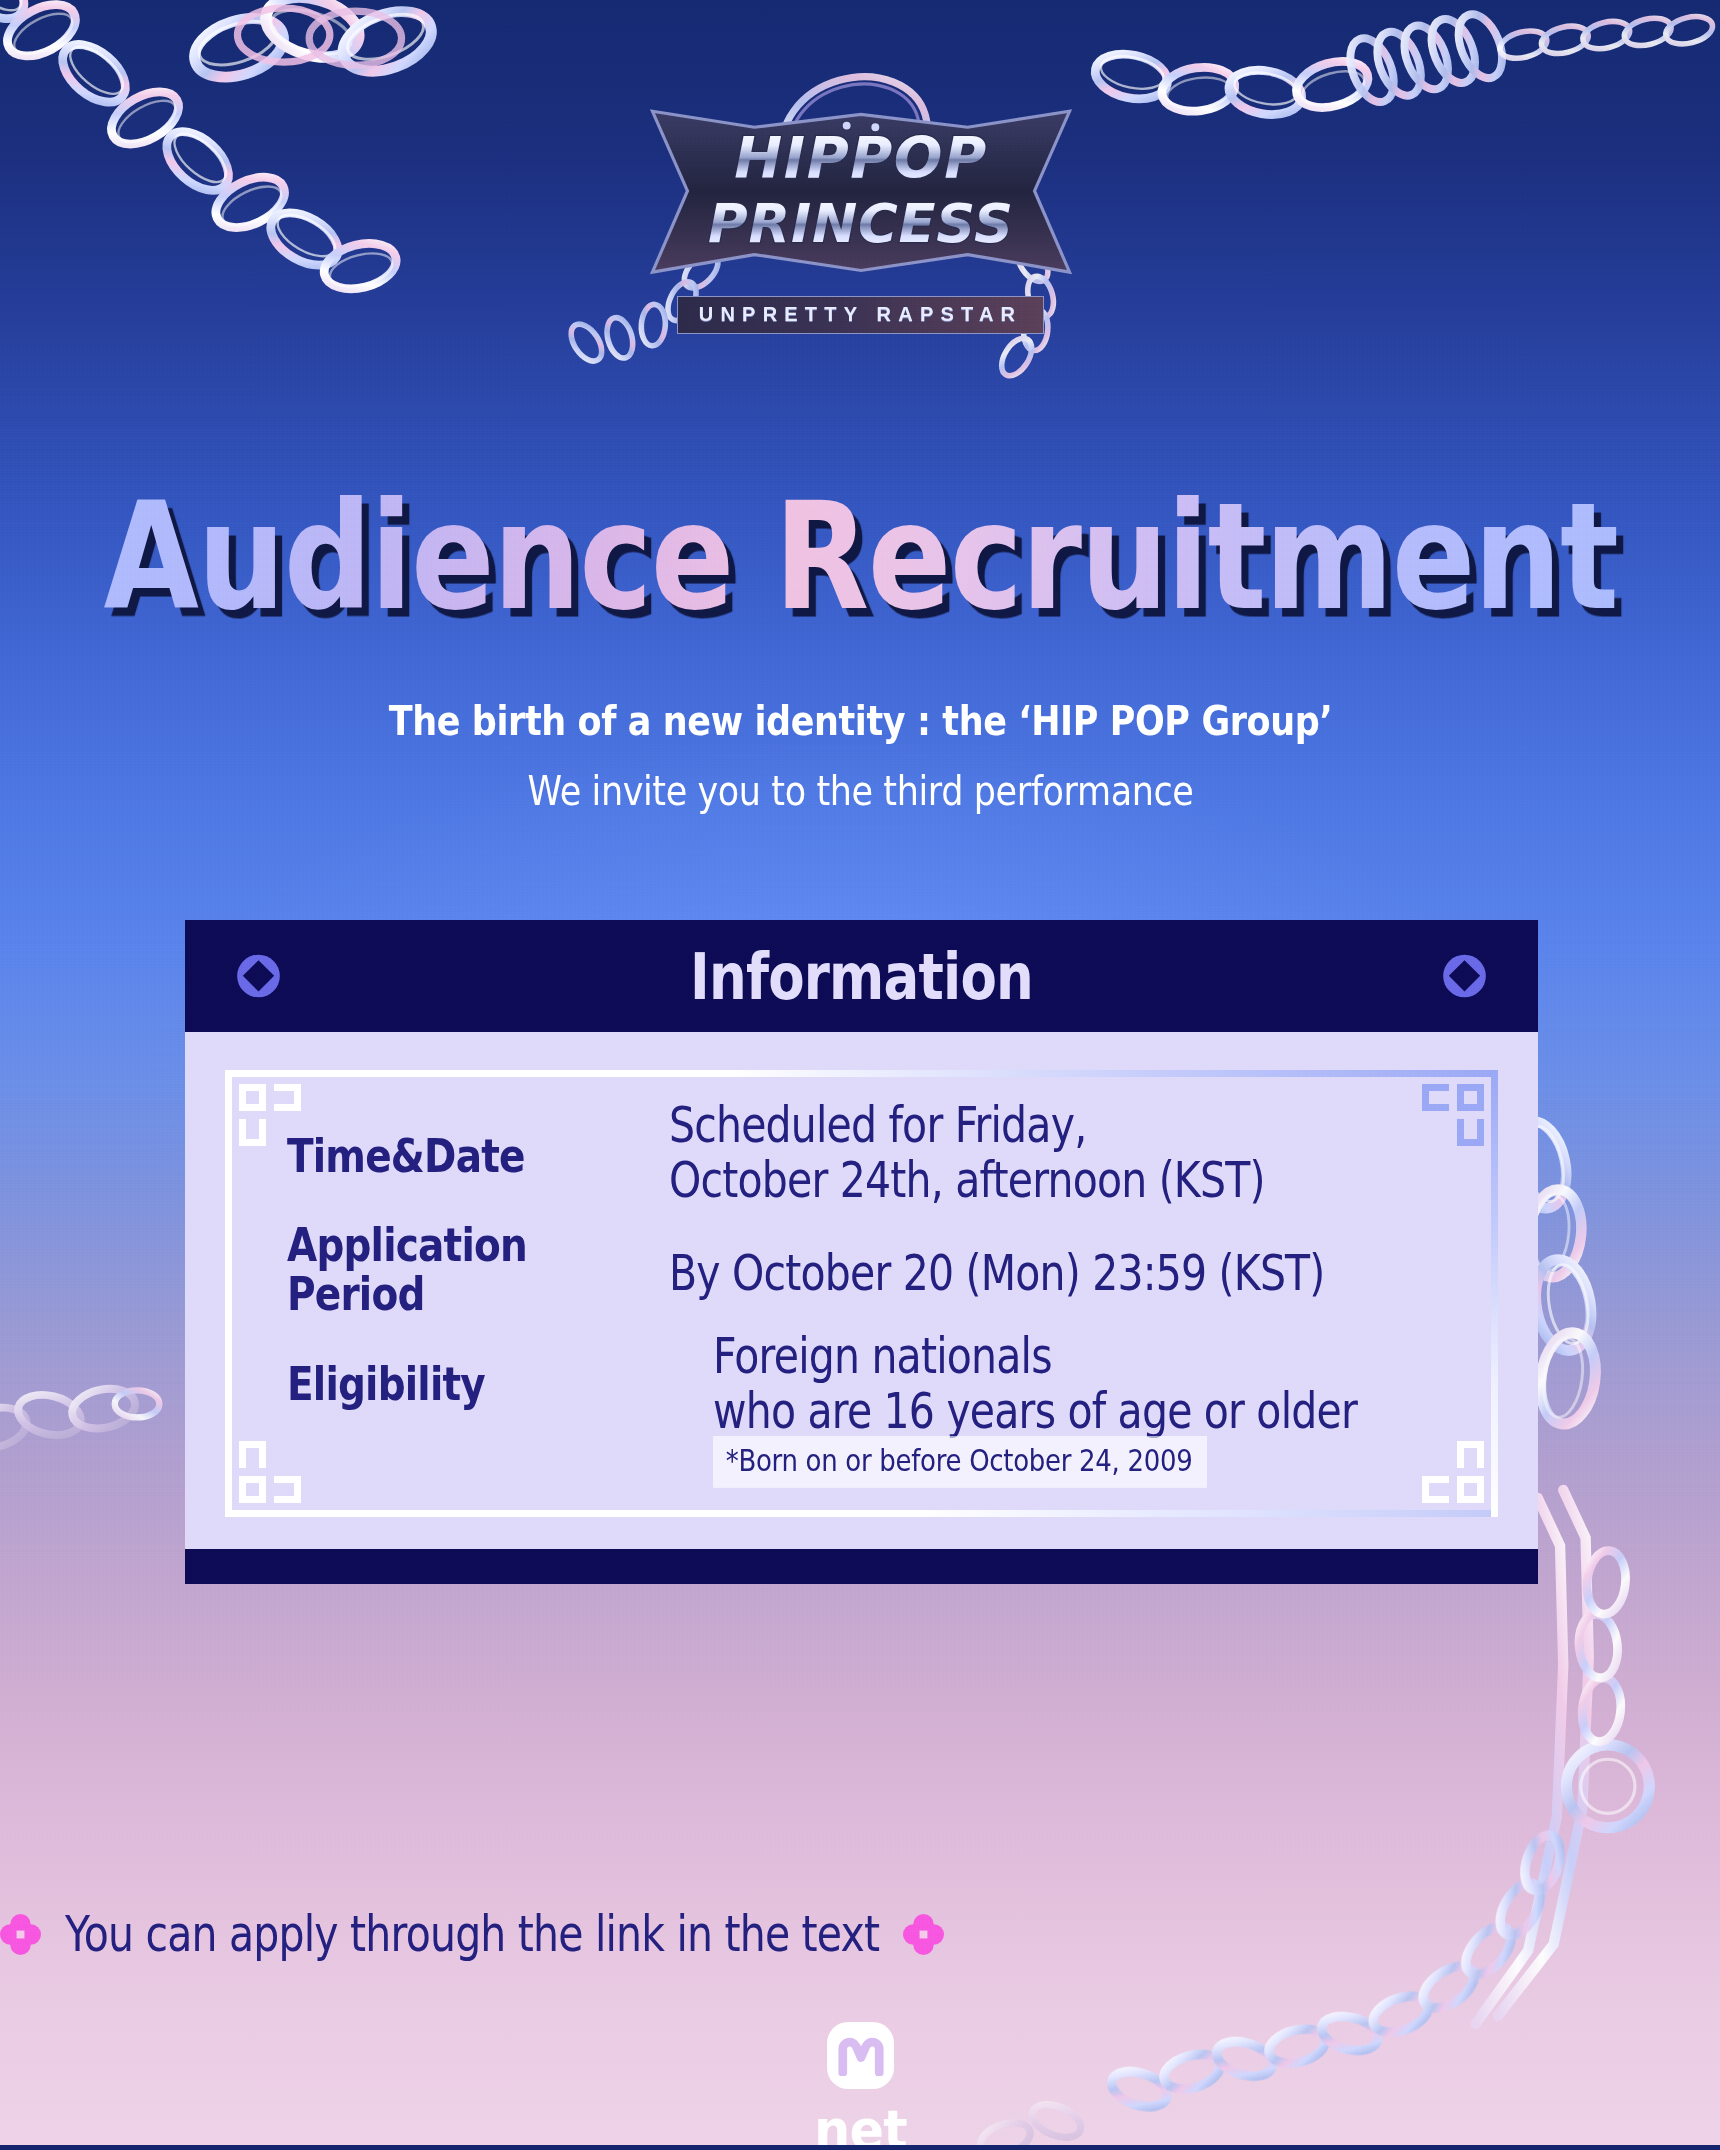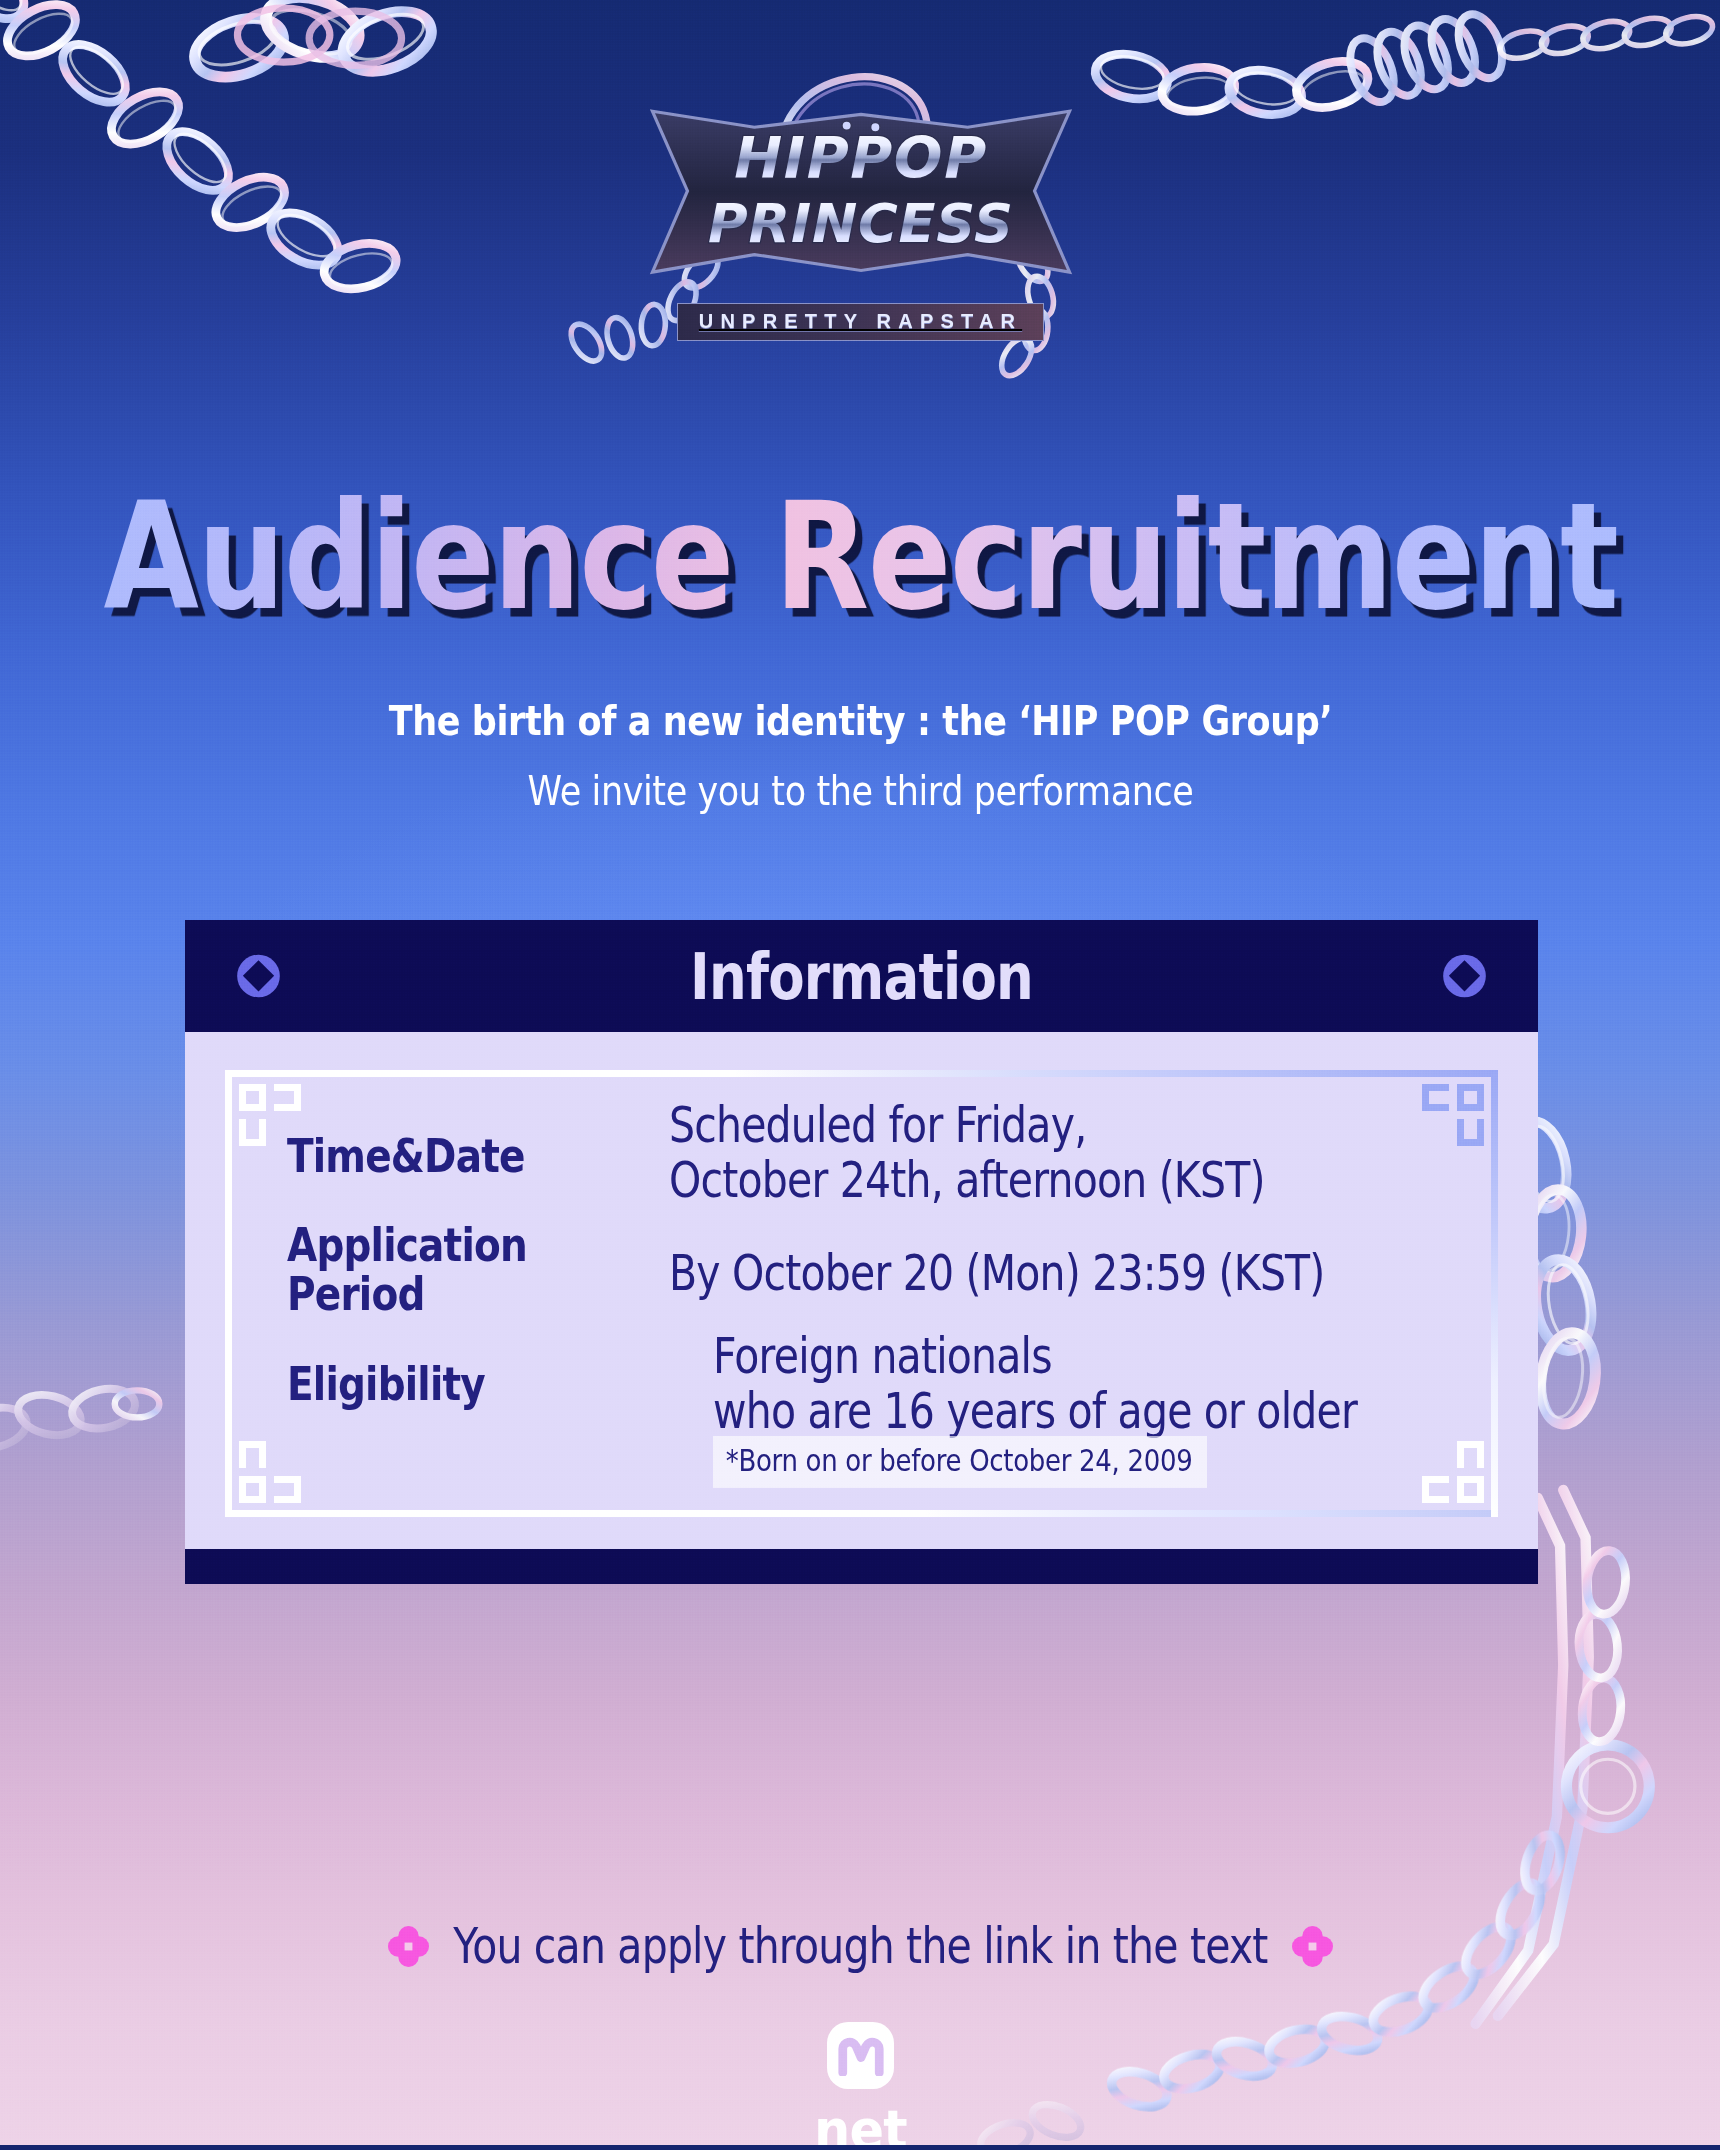--- a/index.html
+++ b/index.html
@@ -57,25 +57,24 @@
 
   
   .chains{ position:absolute; inset:0; pointer-events:none; }
 
   
   .logo-wrap{
     position:absolute; left:0; right:0; top:89px;
     display:flex; flex-direction:column; align-items:center;
   }
   .logo-sub{
-    margin-top:15px;
+    margin-top:8px;
     background:linear-gradient(90deg,#2d2a4a 0%,#3c3354 45%,#5c4059 100%);
     border:1.6px solid #8b93c8;
     padding:5.6px 21px 7.2px 21px;
-    text-decoration:underline;
   }
   .logo-sub span{
     display:block;
     font-family:"Liberation Sans", sans-serif;
     font-size:20px; font-weight:700;
     letter-spacing:7.2px;
     color:#e8ecff;
     text-shadow:0 0.8px 0 #7e86c0;
   }
 
@@ -209,24 +208,24 @@
   }
 
   .card-foot{
     height:35px;
     background:#0d0b55;
   }
 
   
   .apply{
     position:absolute; left:0; right:0; top:1910px;
-    display:flex; align-items:center; justify-content:center; gap:24px;
+    display:flex; align-items:center; gap:24px;
     color:#232080;
     font-family:"DejaVu Sans", sans-serif;
-    font-size:41px; font-weight:400; letter-spacing:-0.8px;margin-top:12px;
+    font-size:41px; font-weight:400; letter-spacing:-0.8px;
   }
   .apply .txt{ transform:scaleY(1.2); transform-origin:center; }
   .flower{ width:41px; height:41px; flex:0 0 41px; }
 
   
   .mnet{
     position:absolute; left:0; right:0; top:2022px;
     display:flex; align-items:center; justify-content:center; gap:11px;flex-direction:column;
   }
   .mnet-mark{

